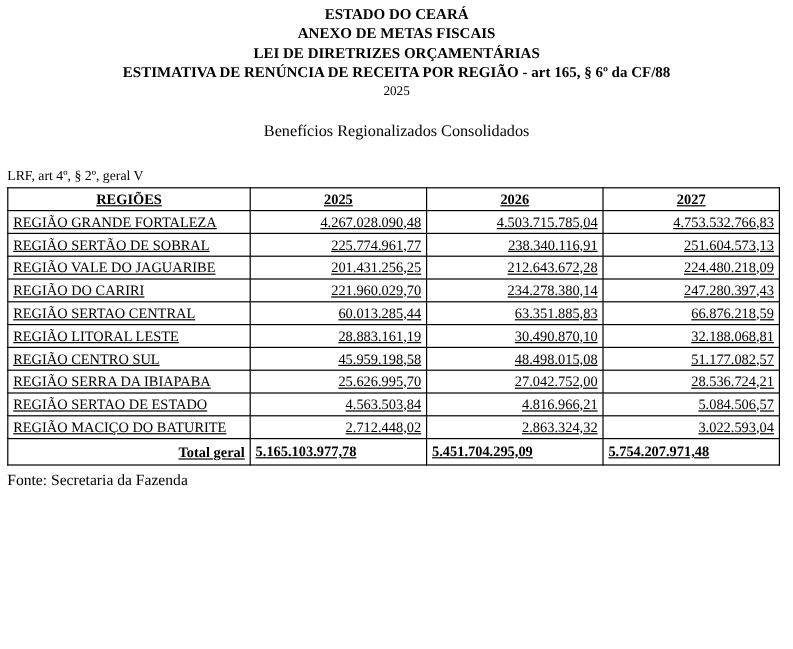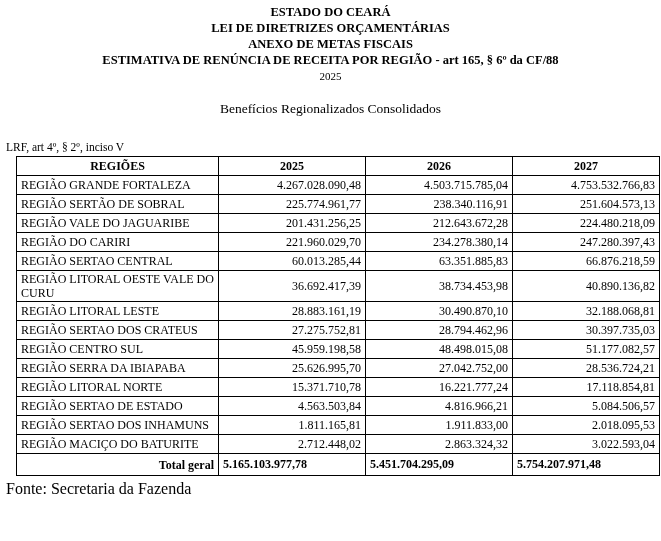--- a/index.html
+++ b/index.html
@@ -47,22 +47,23 @@
   }
   .lrf {
     font-size: 11.5px;
     margin-top: 24px;
     margin-left: 6px;
     margin-bottom: 3px;
   }
   table.main {
     border-collapse: collapse;
     width: 643px;
-    margin-left: 16px;
+    margin-left: 6px;
     table-layout: fixed;
+    text-decoration: underline;
   }
   table.main td, table.main th {
     border: 1px solid #000000;
     font-size: 12px;
     padding: 1px 4px;
     vertical-align: middle;
     height: 19px;
     box-sizing: border-box;
   }
   .col-region { width: 202px; }
@@ -81,41 +82,41 @@
   tbody td.value {
     text-align: right;
   }
   tr.total td {
     font-weight: bold;
     height: 22px;
   }
   tr.total td.region { text-align: right; }
   tr.total td.value { text-align: left; }
   .fonte {
-    font-size: 16px;
+    font-size: 13px;
     margin-top: 4px;
     margin-left: 6px;
   }
 </style>
 </head>
 <body>
 
 <div class="page">
 
   <div class="header-block">
     <span class="header-line">ESTADO DO CEARÁ</span>
+    <span class="header-line">ANEXO DE METAS FISCAIS</span>
     <span class="header-line">LEI DE DIRETRIZES ORÇAMENTÁRIAS</span>
-    <span class="header-line">ANEXO DE METAS FISCAIS</span>
     <span class="header-line">ESTIMATIVA DE RENÚNCIA DE RECEITA POR REGIÃO - art 165, § 6º da CF/88</span>
     <span class="header-year">2025</span>
   </div>
 
   <div class="subtitle">Benefícios Regionalizados Consolidados</div>
 
-  <div class="lrf">LRF, art 4º, § 2º, inciso V</div>
+  <div class="lrf">LRF, art 4º, § 2º, geral V</div>
 
   <table class="main">
     <colgroup>
       <col class="col-region">
       <col class="col-val">
       <col class="col-val">
       <col class="col-val">
     </colgroup>
     <thead>
       <tr>
@@ -150,66 +151,42 @@
         <td class="value">234.278.380,14</td>
         <td class="value">247.280.397,43</td>
       </tr>
       <tr>
         <td class="region">REGIÃO SERTAO CENTRAL</td>
         <td class="value">60.013.285,44</td>
         <td class="value">63.351.885,83</td>
         <td class="value">66.876.218,59</td>
       </tr>
       <tr>
-        <td class="region">REGIÃO LITORAL OESTE VALE DO CURU</td>
-        <td class="value">36.692.417,39</td>
-        <td class="value">38.734.453,98</td>
-        <td class="value">40.890.136,82</td>
-      </tr>
-      <tr>
         <td class="region">REGIÃO LITORAL LESTE</td>
         <td class="value">28.883.161,19</td>
         <td class="value">30.490.870,10</td>
         <td class="value">32.188.068,81</td>
       </tr>
       <tr>
-        <td class="region">REGIÃO SERTAO DOS CRATEUS</td>
-        <td class="value">27.275.752,81</td>
-        <td class="value">28.794.462,96</td>
-        <td class="value">30.397.735,03</td>
-      </tr>
-      <tr>
         <td class="region">REGIÃO CENTRO SUL</td>
         <td class="value">45.959.198,58</td>
         <td class="value">48.498.015,08</td>
         <td class="value">51.177.082,57</td>
       </tr>
       <tr>
         <td class="region">REGIÃO SERRA DA IBIAPABA</td>
         <td class="value">25.626.995,70</td>
         <td class="value">27.042.752,00</td>
         <td class="value">28.536.724,21</td>
       </tr>
       <tr>
-        <td class="region">REGIÃO LITORAL NORTE</td>
-        <td class="value">15.371.710,78</td>
-        <td class="value">16.221.777,24</td>
-        <td class="value">17.118.854,81</td>
-      </tr>
-      <tr>
         <td class="region">REGIÃO SERTAO DE ESTADO</td>
         <td class="value">4.563.503,84</td>
         <td class="value">4.816.966,21</td>
         <td class="value">5.084.506,57</td>
-      </tr>
-      <tr>
-        <td class="region">REGIÃO SERTAO DOS INHAMUNS</td>
-        <td class="value">1.811.165,81</td>
-        <td class="value">1.911.833,00</td>
-        <td class="value">2.018.095,53</td>
       </tr>
       <tr>
         <td class="region">REGIÃO MACIÇO DO BATURITE</td>
         <td class="value">2.712.448,02</td>
         <td class="value">2.863.324,32</td>
         <td class="value">3.022.593,04</td>
       </tr>
       <tr class="total">
         <td class="region">Total geral</td>
         <td class="value">5.165.103.977,78</td>

